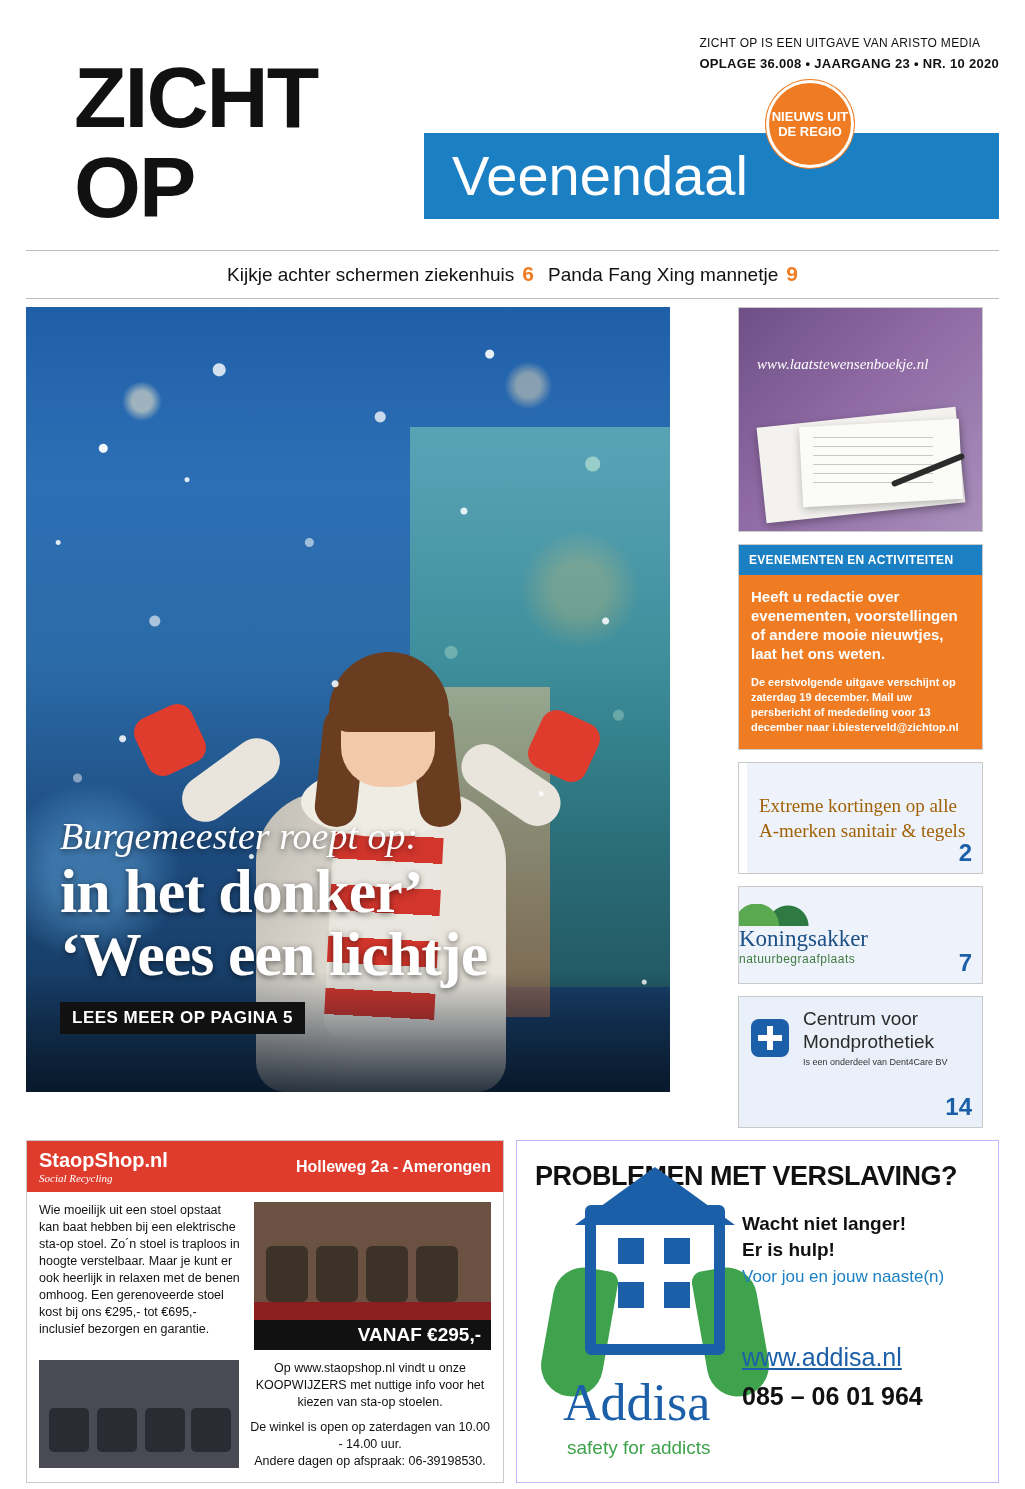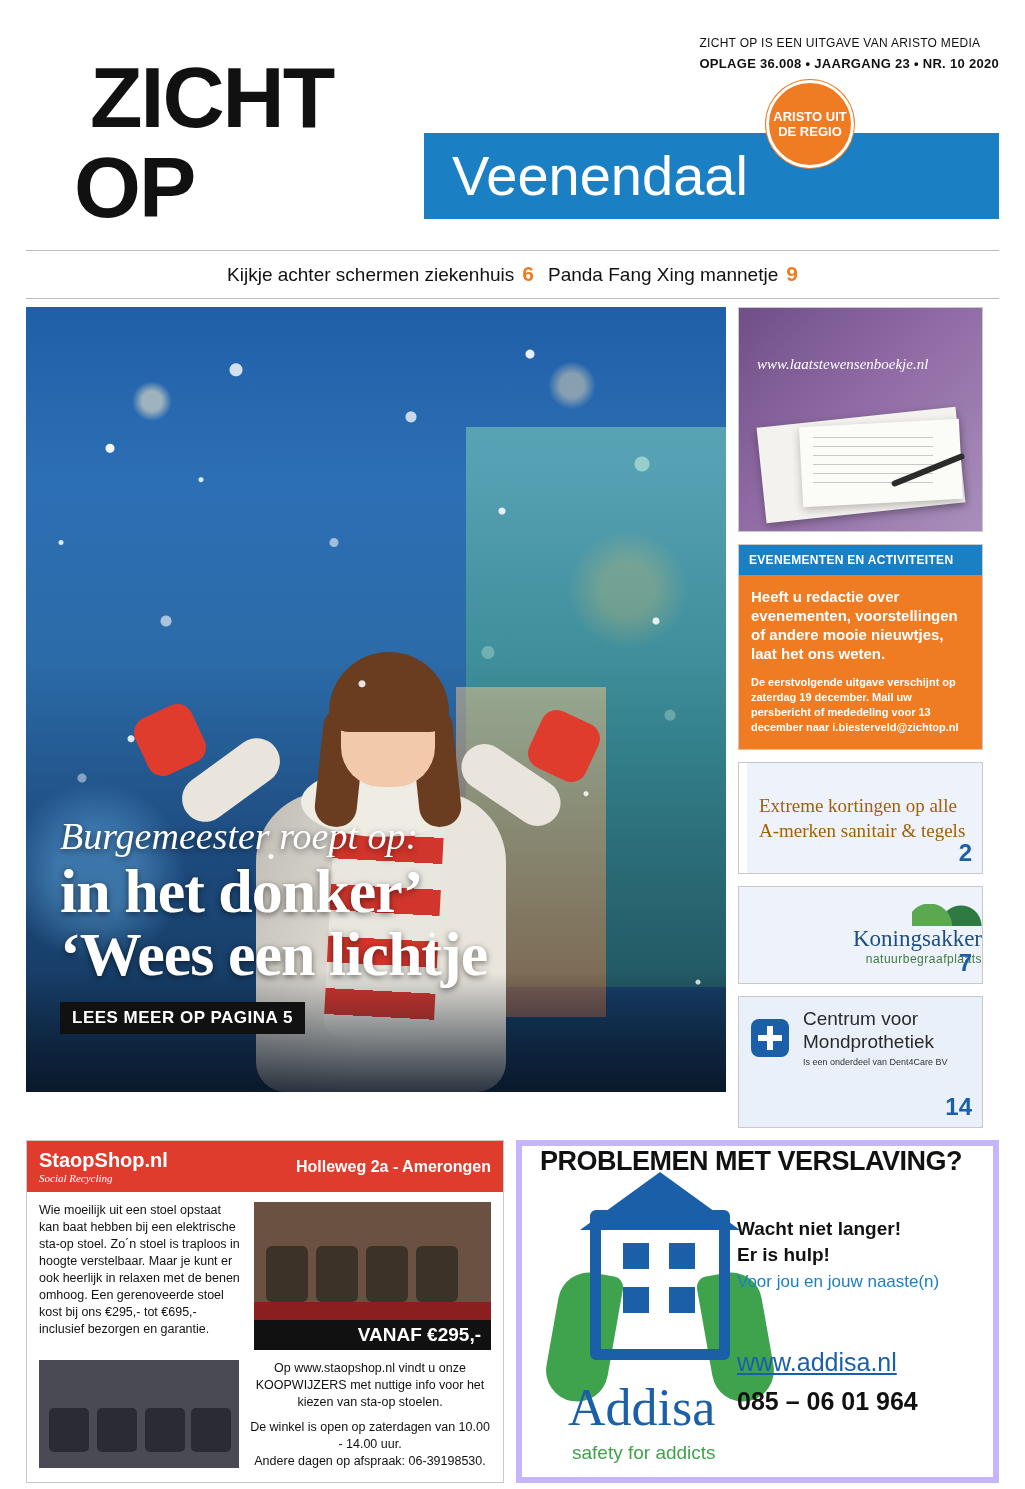--- a/index.html
+++ b/index.html
@@ -10,41 +10,41 @@
     position:relative;
     overflow:hidden;
   }
   .page{position:relative;width:1025px;height:1489px;box-sizing:border-box;padding:0 26px;}
 
   
   .masthead{position:relative;height:250px;}
   .pub-line{position:absolute;right:0;top:36px;text-align:left;}
   .pub-line .l1{font-size:12px;letter-spacing:.3px;color:#111;}
   .pub-line .l2{font-size:13px;font-weight:bold;letter-spacing:.3px;margin-top:6px;color:#111;}
-  .logo-zicht{position:absolute;left:48px;top:58px;font-family:"Liberation Sans",sans-serif;font-weight:bold;font-size:86px;letter-spacing:-2px;line-height:.92;margin-left:16px;}
+  .logo-zicht{position:absolute;left:48px;top:58px;font-family:"Liberation Sans",sans-serif;font-weight:bold;font-size:86px;letter-spacing:-2px;line-height:.92;}
   .logo-op{position:absolute;left:48px;top:148px;font-weight:bold;font-size:86px;letter-spacing:-2px;line-height:.92;}
   .blue-band{position:absolute;left:398px;top:133px;right:0;height:86px;background:#1b7fc4;}
   .blue-band .city{color:#fff;font-size:56px;line-height:86px;padding-left:28px;font-weight:normal;}
   .badge{position:absolute;left:740px;top:80px;width:82px;height:82px;border-radius:50%;background:#ef7c22;color:#fff;
         display:flex;align-items:center;justify-content:center;text-align:center;font-weight:bold;font-size:13px;line-height:15px;
         border:3px solid #fff;box-shadow:0 0 0 1px #ef7c22;}
 
   
   .rule{border-top:1px solid #bbb;}
   .teaser{display:flex;align-items:center;justify-content:center;gap:14px;padding:11px 0 12px;font-size:19px;}
   .teaser .item{display:flex;align-items:baseline;gap:8px;}
   .teaser .num{color:#ef7c22;font-weight:bold;font-size:21px;}
 
   
   .content{display:flex;gap:12px;margin-top:8px;}
   .left-col{width:700px;}
   .right-col{width:245px;}
 
   
-  .hero{position:relative;width:700px;height:785px;overflow:hidden;background:#0b2a52;}
+  .hero{position:relative;width:644px;height:785px;overflow:hidden;background:#0b2a52;}
   .hero .sky{position:absolute;inset:0;
      background:
        radial-gradient(circle at 12% 18%, rgba(255,255,255,.95) 0 4px, rgba(255,255,255,0) 5px),
        radial-gradient(circle at 30% 8%, rgba(255,255,255,.8) 0 6px, rgba(255,255,255,0) 7px),
        radial-gradient(circle at 55% 14%, rgba(255,255,255,.75) 0 5px, rgba(255,255,255,0) 6px),
        radial-gradient(circle at 72% 6%, rgba(255,255,255,.9) 0 4px, rgba(255,255,255,0) 5px),
        radial-gradient(circle at 88% 20%, rgba(255,255,255,.7) 0 7px, rgba(255,255,255,0) 8px),
        radial-gradient(circle at 20% 40%, rgba(255,255,255,.6) 0 5px, rgba(255,255,255,0) 6px),
        radial-gradient(circle at 44% 30%, rgba(255,255,255,.55) 0 4px, rgba(255,255,255,0) 5px),
        radial-gradient(circle at 66% 44%, rgba(255,255,255,.5) 0 6px, rgba(255,255,255,0) 7px),
@@ -110,21 +110,21 @@
 
   .evt{margin-top:12px;border:1px solid #c9c9c9;}
   .evt-head{background:#1b7fc4;color:#fff;font-weight:bold;font-size:12px;letter-spacing:.3px;padding:8px 10px;}
   .evt-body{background:#ef7c22;color:#fff;padding:12px 12px 14px;}
   .evt-body .big{font-weight:bold;font-size:15px;line-height:19px;}
   .evt-body .small{font-size:11px;line-height:15px;font-weight:bold;margin-top:12px;}
 
   .mini{margin-top:12px;border:1px solid #c9c9c9;position:relative;box-sizing:border-box;}
   .mini .pnum{position:absolute;right:10px;bottom:6px;font-weight:bold;font-size:24px;color:#1b5fa8;}
   .mini-text{background:#eef2fa;padding:30px 12px 30px;font-family:"Liberation Serif",serif;font-size:19px;line-height:25px;color:#a16207;margin-left:8px;}
-  .mini-logo{background:#eef2fa;height:96px;display:flex;align-items:flex-end;justify-content:center;flex-direction:column;}
+  .mini-logo{background:#eef2fa;height:96px;display:flex;align-items:flex-start;justify-content:center;flex-direction:column;}
   .mini-logo .k1{font-family:"Liberation Serif",serif;font-size:23px;color:#1b4f86;}
   .mini-logo .k2{font-size:12px;color:#3f7a3f;letter-spacing:.5px;}
   .mini-logo .hills{width:70px;height:22px;background:
      radial-gradient(circle at 25% 100%, #5aa84f 0 22px, transparent 23px),
      radial-gradient(circle at 70% 100%, #2f7a43 0 20px, transparent 21px);}
   .mini-dent{background:#eaf0fa;height:110px;position:relative;padding:10px 12px;}
   .mini-dent .t1{font-size:19px;color:#2a2a2a;line-height:23px;margin-left:52px;}
   .mini-dent .t2{font-size:9px;color:#333;margin-left:52px;margin-top:4px;}
   .cross{position:absolute;left:12px;top:22px;width:38px;height:38px;background:#1b5fa8;border-radius:8px;}
   .cross:before{content:"";position:absolute;left:16px;top:7px;width:6px;height:24px;background:#fff;}
@@ -141,21 +141,21 @@
   .staop-body .txt{width:205px;font-size:12.5px;line-height:17px;}
   .staop-body .ph{flex:1;position:relative;background:#6a5142;height:148px;overflow:hidden;}
   .staop-body .ph .row{position:absolute;left:0;right:0;bottom:0;height:48px;background:#8b1f1f;}
   .staop-body .ph .chair{position:absolute;width:42px;height:56px;background:#3d3228;border-radius:6px;top:44px;}
   .staop-body .ph .tag{position:absolute;left:0;right:0;bottom:0;background:#111;color:#fff;font-weight:bold;font-size:19px;text-align:right;padding:4px 10px;}
   .staop-lower{display:flex;gap:10px;padding:0 12px 12px;}
   .staop-lower .ph2{width:200px;height:108px;background:#4a4a55;position:relative;overflow:hidden;}
   .staop-lower .ph2 .c{position:absolute;width:40px;height:44px;background:#2b2b33;border-radius:5px;bottom:16px;}
   .staop-lower .txt2{flex:1;font-size:12.5px;line-height:17px;text-align:center;}
 
-  .ad-addisa{flex:1;border:6px solid #c4b5fd;box-sizing:border-box;padding:0 18px;position:relative;}
+  .ad-addisa{flex:1;border:1px solid #c4b5fd;box-sizing:border-box;padding:20px 18px;position:relative;}
   .addisa-title{font-weight:bold;font-size:27px;letter-spacing:-.5px;}
   .addisa-right{position:absolute;right:26px;top:70px;width:230px;}
   .addisa-right .w1{font-weight:bold;font-size:19px;line-height:26px;}
   .addisa-right .w2{color:#1b7fc4;font-size:17px;margin-top:4px;}
   .addisa-right .url{color:#1b5fa8;font-size:25px;text-decoration:underline;margin-top:56px;display:block;}
   .addisa-right .tel{font-weight:bold;font-size:25px;margin-top:10px;}
   .addisa-logo{position:absolute;left:28px;top:64px;width:220px;height:250px;}
   .house{position:absolute;left:40px;top:0;width:140px;height:150px;border:11px solid #1b5fa8;box-sizing:border-box;border-radius:6px;}
   .roof{position:absolute;left:30px;top:-38px;width:0;height:0;border-left:80px solid transparent;border-right:80px solid transparent;border-bottom:58px solid #1b5fa8;}
   .win{position:absolute;width:26px;height:26px;background:#1b5fa8;}
@@ -172,21 +172,21 @@
   <div class="masthead">
     <div class="pub-line">
       <div class="l1">ZICHT OP IS EEN UITGAVE VAN ARISTO MEDIA</div>
       <div class="l2">OPLAGE 36.008 • JAARGANG 23 • NR. 10 2020</div>
     </div>
     <div class="logo-zicht">ZICHT</div>
     <div class="logo-op">OP</div>
     <div class="blue-band">
       <span class="city">Veenendaal</span>
     </div>
-    <div class="badge">ARISTO UIT DE REGIO</div>
+    <div class="badge">NIEUWS UIT DE REGIO</div>
   </div>
 
   <div class="rule"></div>
   <div class="teaser">
     <div class="item">
       <span>Kijkje achter schermen ziekenhuis</span>
       <span class="num">6</span>
     </div>
     <div class="item">
       <span>Panda Fang Xing mannetje</span>

